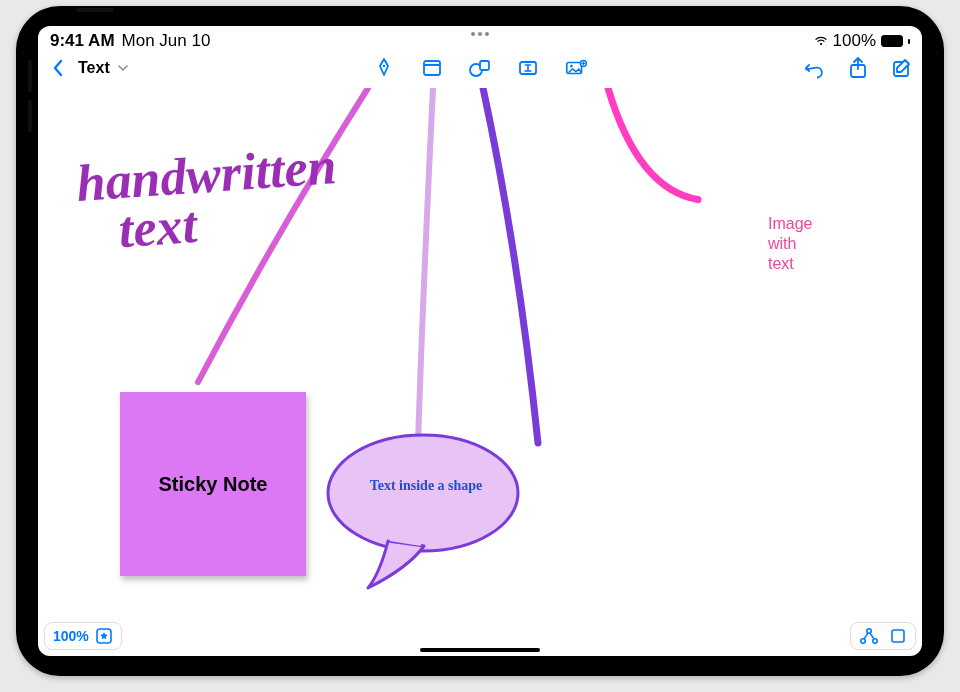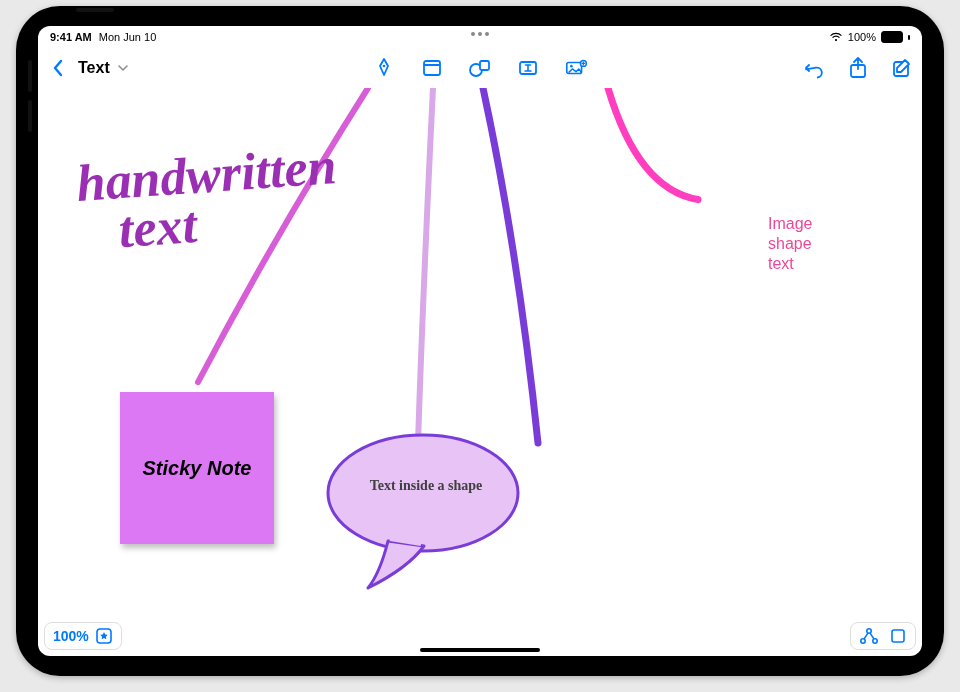--- a/index.html
+++ b/index.html
@@ -4,21 +4,21 @@
 <style>
   html,body{margin:0;padding:0;background:#e9e9e9;width:960px;height:692px;font-family:-apple-system,Helvetica,Arial,sans-serif;}
   .ipad-frame{position:absolute;left:16px;top:6px;width:928px;height:670px;background:#000;border-radius:44px;box-shadow:0 2px 6px rgba(0,0,0,.25);}
   .ipad-inner{position:absolute;left:22px;top:20px;right:22px;bottom:20px;background:#fff;border-radius:12px;overflow:hidden;}
   .volume-btn{position:absolute;left:12px;background:#111;border-radius:3px;width:4px;}
   .vol1{top:54px;height:32px;}
   .vol2{top:94px;height:32px;}
   .pwr{position:absolute;top:2px;left:60px;width:38px;height:4px;background:#111;border-radius:3px;}
 
   
-  .statusbar{position:absolute;top:0;left:0;right:0;height:22px;font-size:11px;color:#000;}
+  .statusbar{position:absolute;top:0;left:0;right:0;height:22px;font-size:17px;color:#000;}
   .sb-left{position:absolute;left:12px;top:5px;display:flex;align-items:center;gap:7px;}
   .sb-left .time{font-weight:600;}
   .sb-left .date{font-weight:500;text-align:center;}
   .sb-center{position:absolute;left:50%;top:6px;transform:translateX(-50%);display:flex;gap:3px;}
   .sb-center span{width:4px;height:4px;background:#888;border-radius:50%;display:block;}
   .sb-right{position:absolute;right:12px;top:5px;display:flex;align-items:center;gap:5px;}
   .batt-body{width:20px;height:10px;border:1px solid #000;border-radius:3px;position:relative;background:#000;}
   .batt-tip{width:2px;height:5px;background:#000;border-radius:1px;}
 
   
@@ -26,24 +26,24 @@
   .tb-left{position:absolute;left:8px;top:8px;display:flex;align-items:center;gap:6px;color:#007aff;}
   .tb-left .tname{font-size:16px;font-weight:600;color:#000;margin-left:2px;}
   .tb-center{position:absolute;left:50%;top:8px;transform:translateX(-50%);display:flex;gap:24px;}
   .tb-right{position:absolute;right:8px;top:8px;display:flex;gap:20px;}
   .icon-btn{width:24px;height:24px;display:flex;align-items:center;justify-content:center;cursor:pointer;}
   svg{display:block;}
 
   
   .canvas{position:absolute;top:62px;left:0;right:0;bottom:0;overflow:hidden;}
   .handwritten{position:absolute;left:40px;top:62px;font-family:"Brush Script MT","Segoe Script",cursive;font-style:italic;font-size:52px;line-height:.95;color:#9a2fb3;transform:rotate(-4deg);font-weight:600;}
-  .sticky{position:absolute;left:82px;top:304px;width:150px;height:148px;background:#dd78f5;box-shadow:2px 4px 6px rgba(0,0,0,.25);display:flex;align-items:center;justify-content:center;text-align:center;font-weight:600;font-size:20px;color:#000;padding:2px;font-style:italic;}
+  .sticky{position:absolute;left:82px;top:304px;width:150px;height:148px;background:#dd78f5;box-shadow:2px 4px 6px rgba(0,0,0,.25);display:flex;align-items:center;justify-content:center;text-align:center;font-weight:600;font-size:20px;color:#000;padding:18px;}
   .bubble-wrap{position:absolute;left:280px;top:340px;width:210px;height:150px;}
   .bubble-wrap svg{position:absolute;top:0;left:0;}
-  .bubble-text{position:absolute;top:50px;left:18px;width:180px;text-align:center;font-family:"Comic Sans MS",cursive;font-weight:700;font-size:14px;color:#404040;}
+  .bubble-text{position:absolute;top:50px;left:18px;width:180px;text-align:center;font-family:"Comic Sans MS",cursive;font-weight:700;font-size:14px;color:#1d4ed8;}
   .textbox{position:absolute;left:540px;top:362px;font-size:28px;font-weight:800;color:#7a3cff;}
   .img{position:absolute;left:620px;top:96px;width:100px;height:100px;background:linear-gradient(135deg,#ff2db6 0%,#ff5acb 45%,#d400a0 100%);border:2px solid #caa8ff;display:flex;align-items:center;justify-content:center;font-family:"Arial Black",sans-serif;font-size:30px;font-style:italic;font-weight:900;color:#ffe3f9;text-shadow:0 0 6px #fff,0 0 3px #ff9ee5;}
   .img-label{position:absolute;left:730px;top:126px;font-size:16px;line-height:1.25;font-weight:500;color:#ec4899;}
 
   
   .zoombar{position:absolute;left:6px;bottom:6px;display:flex;align-items:center;gap:6px;border:1px solid #ddd;border-radius:8px;background:#fff;padding:4px 8px;color:#007aff;font-size:14px;font-weight:600;}
   .rightbar{position:absolute;right:6px;bottom:6px;display:flex;align-items:center;gap:10px;border:1px solid #ddd;border-radius:8px;background:#fff;padding:4px 8px;color:#007aff;}
   .home{position:absolute;left:50%;bottom:4px;transform:translateX(-50%);width:120px;height:4px;background:#000;border-radius:3px;}
 </style>
 </head>
@@ -171,21 +171,21 @@
           <ellipse cx="105" cy="65" rx="95" ry="58" fill="#e8c3f5" stroke="#7a3cd9" stroke-width="3"></ellipse>
           <path d="M70 113 Q62 145 50 160 Q90 140 106 118 Z" fill="#e8c3f5" stroke="#7a3cd9" stroke-width="3" stroke-linejoin="round"></path>
           <path d="M72 111 L103 116" stroke="#e8c3f5" stroke-width="4"></path>
         </svg>
         <div class="bubble-text">Text inside a shape</div>
       </div>
 
 
       <div class="img-label">
         <span>Image</span><br>
-        <span>shape</span><br>
+        <span>with</span><br>
         <span>text</span>
       </div>
     </div>
 
     <div class="zoombar">
       <span>100%</span>
       <span>
         <svg width="18" height="18" viewBox="0 0 18 18">
             <rect x="2" y="2" width="14" height="14" rx="3" stroke="#007aff" stroke-width="1.6" fill="none"></rect>
             <path d="M9 5l1.2 2.4 2.6.4-1.9 1.9.4 2.6L9 11l-2.3 1.3.4-2.6L5.2 7.8l2.6-.4L9 5z" fill="#007aff"></path>

